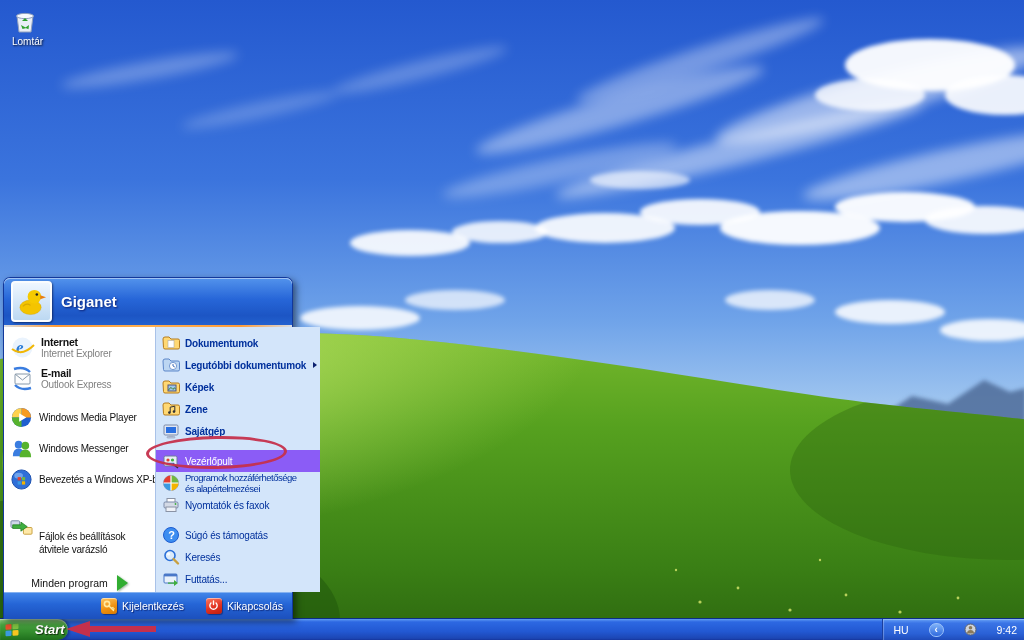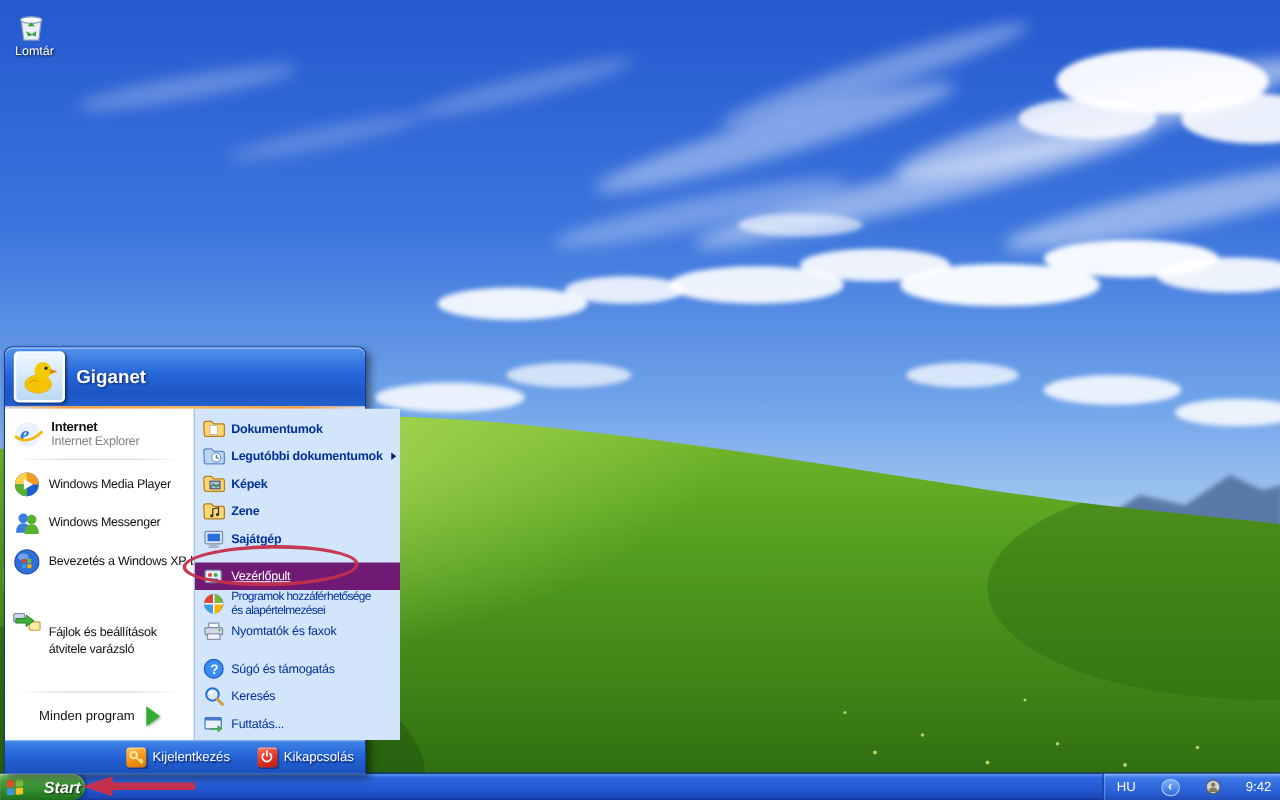--- a/index.html
+++ b/index.html
@@ -73,21 +73,21 @@
   .green-arrow{
     width:0;height:0;border-left:11px solid #31ad31;
     border-top:8px solid transparent;border-bottom:8px solid transparent;
     filter:drop-shadow(1px 1px 1px rgba(0,60,0,.4));
   }
   .r-item{
     display:flex;align-items:center;gap:5px;padding:2px 3px 2px 6px;
     font-size:10px;letter-spacing:-.2px;min-height:18px;cursor:default;color:#00309c;
   }
   .r-item.bold{font-weight:bold;}
-  .r-item.selected{background:#701a75;color:#fff;text-decoration:underline;}
+  .r-item.selected{background:#8b5cf6;color:#fff;}
   .r-item .lbl{white-space:nowrap;}
   .r-item .lbl2{font-size:9.5px;letter-spacing:-.5px;line-height:1.2;width:112px;}
   .r-sep{height:1px;background:#b9cce9;margin:4px 9px;}
   .submenu-caret{
     width:0;height:0;border-left:4px solid #0a1f6e;
     border-top:3px solid transparent;border-bottom:3px solid transparent;margin-left:2px;
   }
   .sm-footer{
     height:27px;flex:0 0 27px;
     background:linear-gradient(180deg,#4488ea 0%,#2565d6 45%,#1c50bd 100%);
@@ -262,20 +262,32 @@
           <circle cx="12.5" cy="12.5" r="10" fill="#eaf3fd"></circle>
           <text x="6" y="18" font-size="17" font-style="italic" font-weight="bold" fill="#2c7cd6" font-family="Liberation Serif,serif">e</text>
           <path d="M2,14 Q12,22 24,10" stroke="#f2b705" stroke-width="2" fill="none"></path>
         </svg>
         <div class="txt">
           <div class="title">Internet</div>
           <div class="sub">Internet Explorer</div>
         </div>
       </div>
 
+      <div class="l-item">
+        <svg class="ic" width="25" height="25" viewBox="0 0 25 25">
+          <path d="M4,3 Q14,0 20,6" stroke="#3a7de0" stroke-width="2.4" fill="none"></path>
+          <path d="M21,22 Q11,25 5,19" stroke="#3a7de0" stroke-width="2.4" fill="none"></path>
+          <rect x="5" y="8" width="15" height="10" rx="1" fill="#fdfdfd" stroke="#8899aa"></rect>
+          <path d="M5,8 L12.5,14 L20,8" fill="none" stroke="#8899aa"></path>
+        </svg>
+        <div class="txt">
+          <div class="title">E-mail</div>
+          <div class="sub">Outlook Express</div>
+        </div>
+      </div>
 
       <div class="l-sep"></div>
 
       <div class="l-small">
         <svg class="ic" width="23" height="23" viewBox="0 0 24 24">
           <circle cx="12" cy="12" r="10" fill="#1f5fd0"></circle>
           <path d="M12,2 A10,10 0 0 1 22,12 L12,12 Z" fill="#f59b23"></path>
           <path d="M2,12 A10,10 0 0 1 12,2 L12,12 Z" fill="#ffd24d"></path>
           <path d="M12,22 A10,10 0 0 1 2,12 L12,12 Z" fill="#57b32e"></path>
           <path d="M9.5,7.5 L17,12 L9.5,16.5 Z" fill="#fff"></path>

